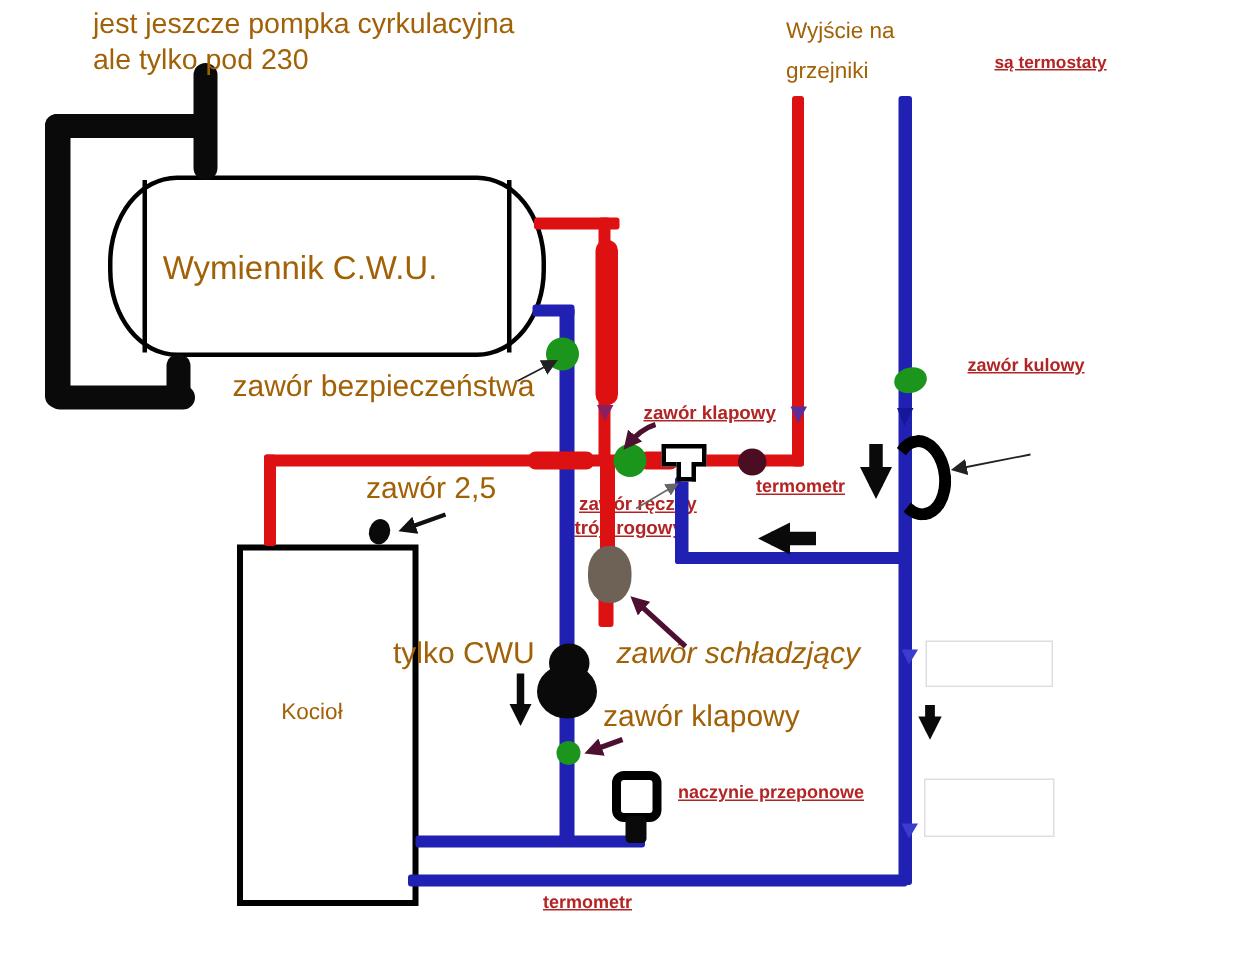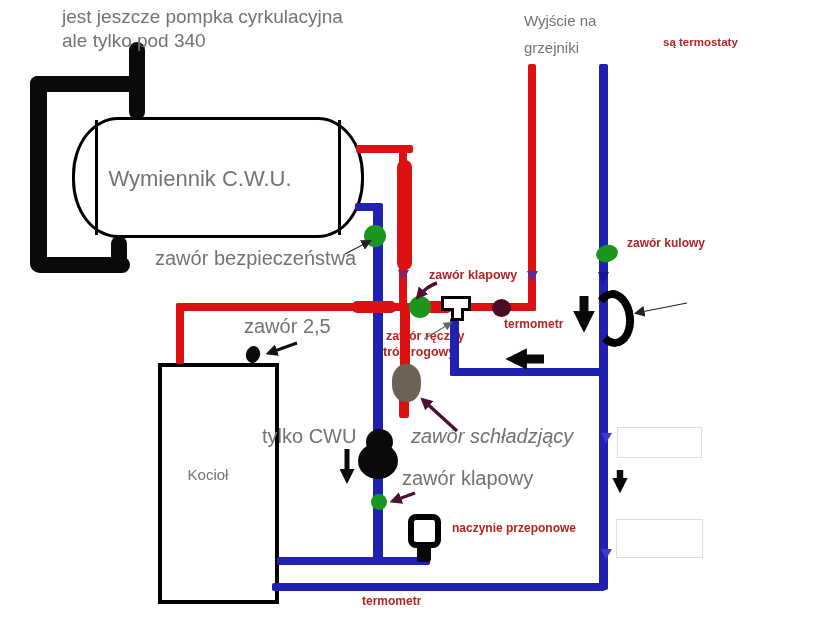--- a/index.html
+++ b/index.html
@@ -12,24 +12,24 @@
     --ink:#0a0a0a;
   }
   html,body{margin:0;padding:0;}
   body{width:826px;height:635px;background:#ffffff;overflow:hidden;
        font-family:"Liberation Sans", sans-serif;}
   #canvas{position:relative;width:826px;height:635px;background:#fff;}
   .pipe{position:absolute;border-radius:2px;}
   .pipe.red{background:var(--pipe-red);z-index:5;}
   .pipe.blue{background:var(--pipe-blue);z-index:4;}
   .pipe.black{background:var(--ink);border-radius:8px;z-index:6;}
-  .lbl{position:absolute;color:#737373;white-space:nowrap;z-index:7;}
+  .lbl{position:absolute;color:#a16207;white-space:nowrap;z-index:7;}
   .lbl.big{font-size:20px;}
   .lbl.huge{font-size:15px;}
-  .lbl.red-sm{font-size:12px;font-weight:bold;color:var(--label-red);}
+  .lbl.red-sm{font-size:12px;font-weight:bold;color:var(--label-red);text-decoration:underline;}
   .lbl.under{z-index:3;}
   .dot{position:absolute;border-radius:50%;z-index:6;}
   .dot.green{background:var(--valve-green);}
   .vessel{position:absolute;background:#fff;border:3px solid #000;z-index:6;}
   .faint{position:absolute;border:1px solid #dedede;z-index:1;}
   #tank{position:absolute;left:72px;top:117px;width:286px;height:115px;
         background:#fff;border:3px solid #000;border-radius:46px/58px;z-index:2;}
   #tank .cap{position:absolute;top:0;bottom:0;width:3px;background:#000;}
   #boiler{position:absolute;left:158px;top:363px;width:113px;height:233px;
         background:#fff;border:4px solid #000;z-index:2;}
@@ -108,27 +108,27 @@
 
   <div class="blob" style="left:246px;top:346px;width:14px;height:17px;background:#0a0a0a;transform:rotate(15deg);"></div>
 
   <div class="vessel" style="left:441px;top:296px;width:24px;height:9px;"></div>
   <div class="vessel" style="left:451px;top:308px;width:7px;height:10px;border-top:none;"></div>
 
   <div class="vessel" style="left:408px;top:514px;width:21px;height:22px;border-width:6px;border-radius:8px;"></div>
   <div class="blob" style="left:417px;top:544px;width:14px;height:18px;background:#0a0a0a;border-radius:3px;"></div>
 
   <div class="lbl" style="left:62px;top:6px;font-size:19px;">jest jeszcze pompka cyrkulacyjna</div>
-  <div class="lbl" style="left:62px;top:30px;font-size:19px;">ale tylko pod 340</div>
+  <div class="lbl" style="left:62px;top:30px;font-size:19px;">ale tylko pod 230</div>
   <div class="lbl huge" style="left:524px;top:12px;">Wyjście na</div>
   <div class="lbl huge" style="left:524px;top:39px;">grzejniki</div>
   <div class="lbl red-sm" style="left:663px;top:36px;font-size:11.5px;">są termostaty</div>
   <div class="lbl big" style="left:155px;top:247px;">zawór bezpieczeństwa</div>
   <div class="lbl red-sm" style="left:429px;top:268px;font-size:12.5px;">zawór klapowy</div>
-  <div class="lbl red-sm" style="left:627px;top:236px;">zawór kulowy</div>
+  <div class="lbl red-sm" style="left:645px;top:236px;">zawór kulowy</div>
   <div class="lbl red-sm" style="left:504px;top:317px;">termometr</div>
   <div class="lbl big" style="left:207px;top:315px;margin-left:37px;">zawór 2,5</div>
   <div class="lbl big" style="left:262px;top:425px;">tylko CWU</div>
   <div class="lbl big" style="left:411px;top:425px;font-style:italic;">zawór schładzjący</div>
   <div class="lbl big" style="left:402px;top:467px;">zawór klapowy</div>
   <div class="lbl red-sm" style="left:452px;top:521px;">naczynie przeponowe</div>
   <div class="lbl red-sm" style="left:362px;top:594px;">termometr</div>
 
   <svg id="overlay" width="826" height="635">
     <defs>

